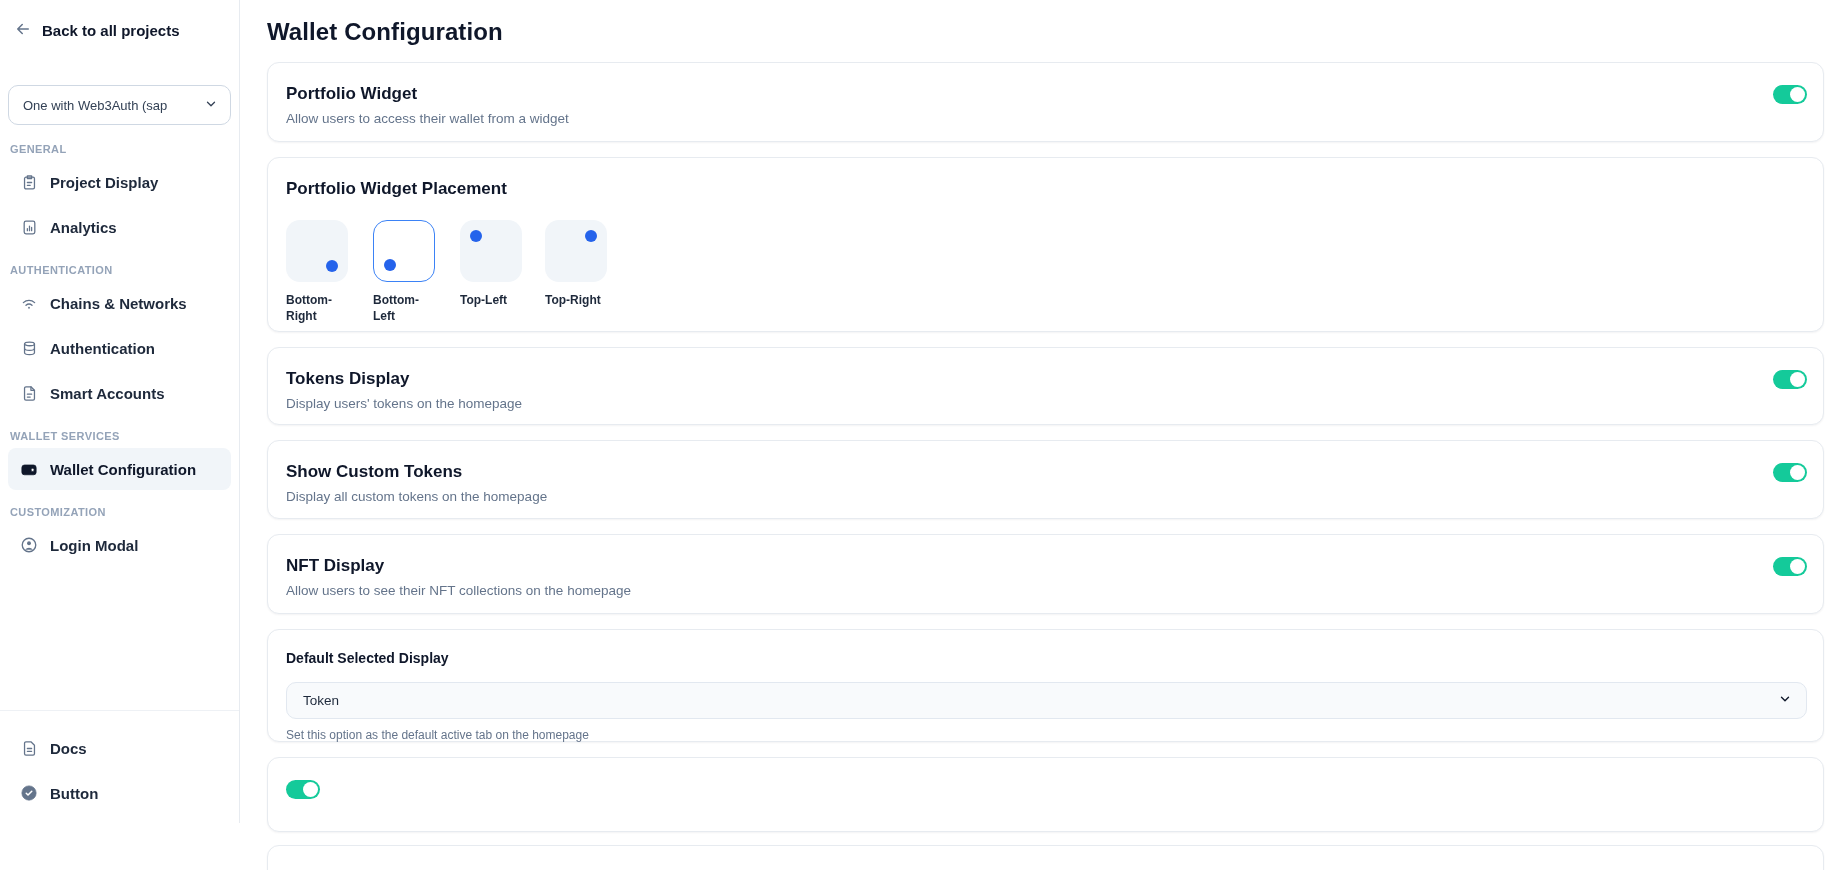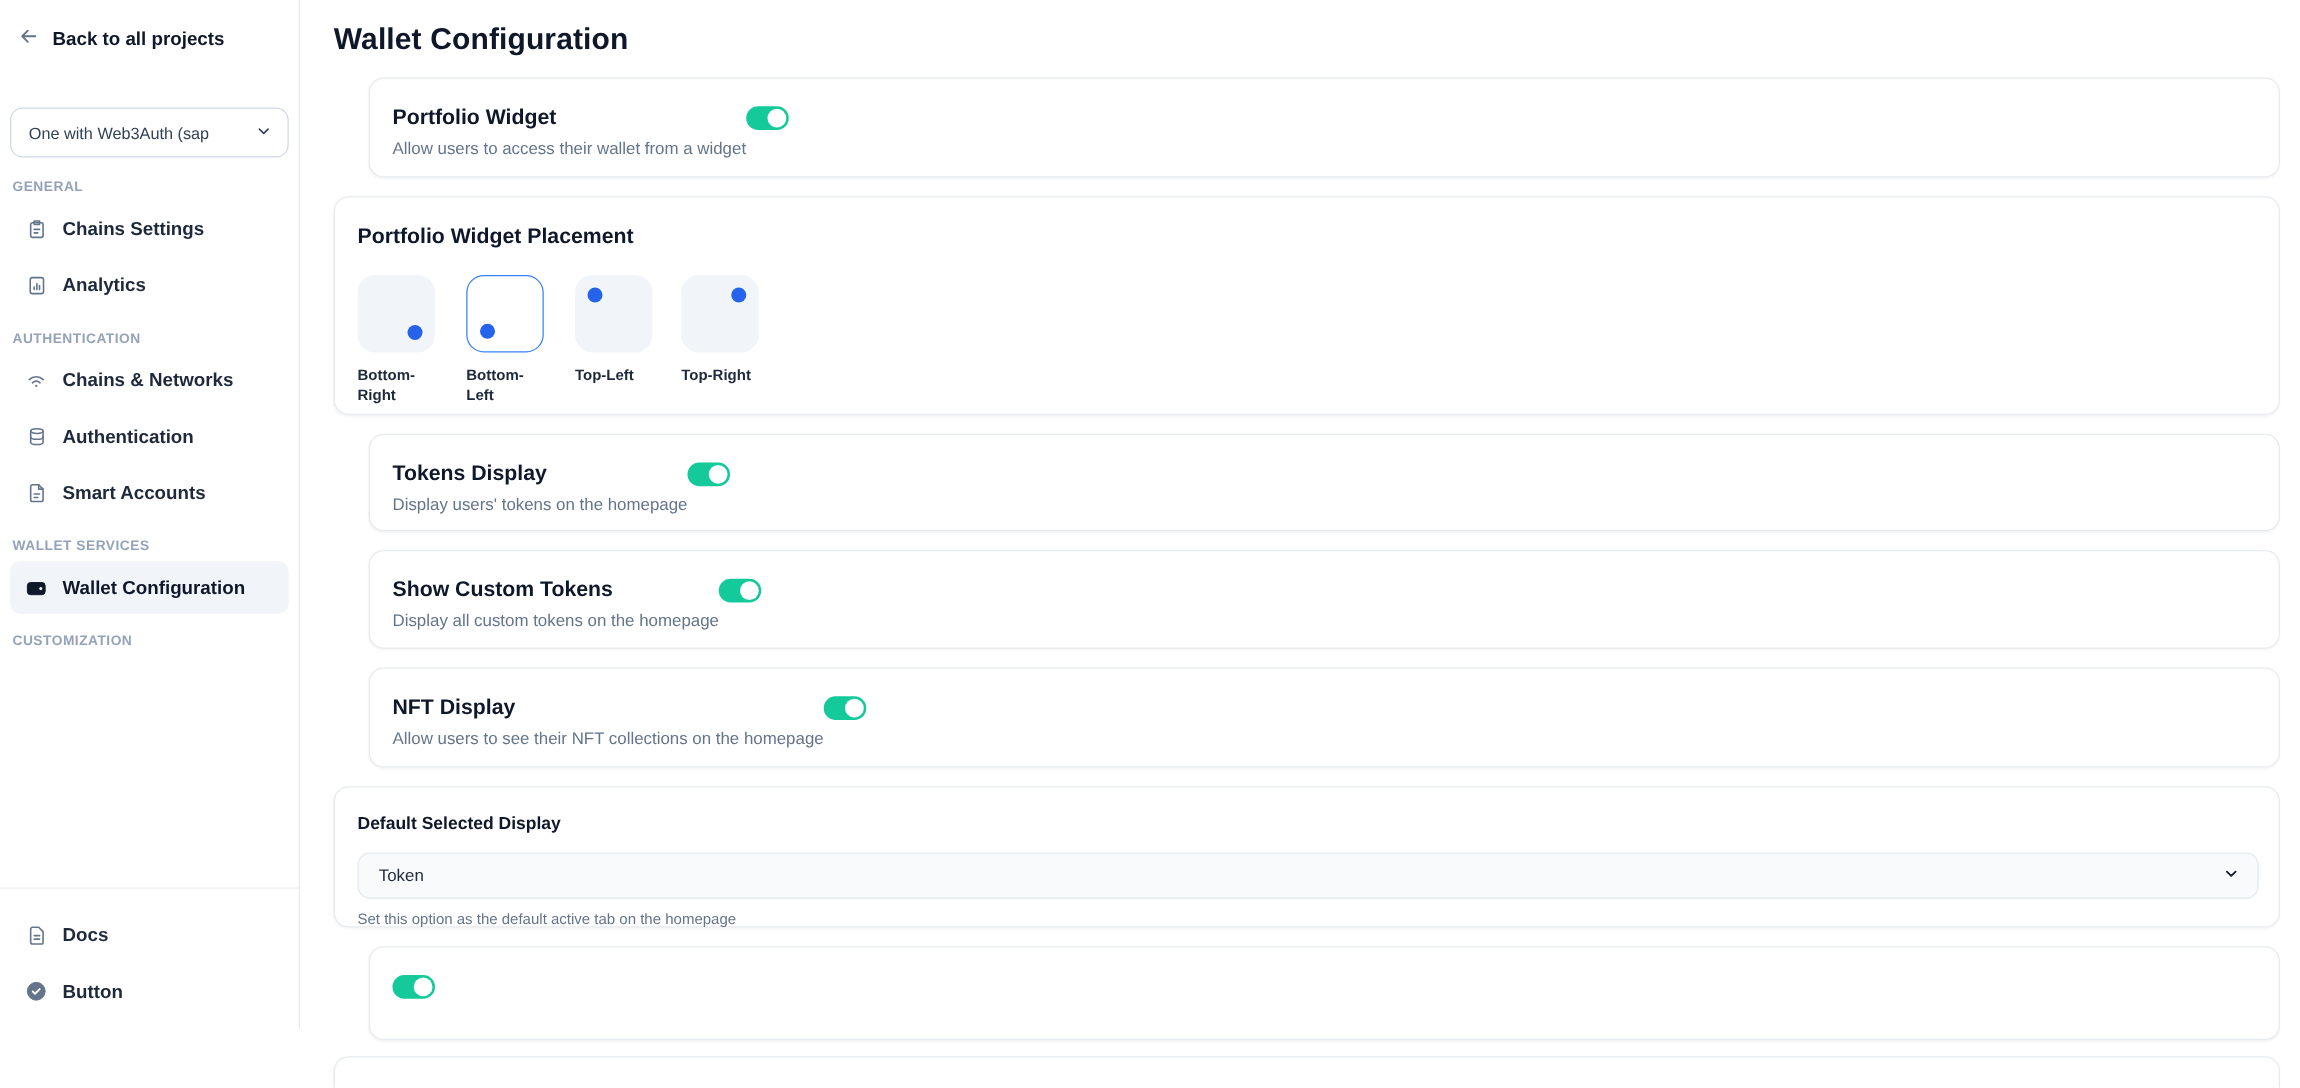--- a/index.html
+++ b/index.html
@@ -27,21 +27,21 @@
   .side-item svg { stroke:#64748b; }
   .side-item.active { background:#f1f5f9; color:#0f172a; font-weight:700; }
   .side-item.active svg { stroke:#0f172a; }
   .sidebar-footer { margin-top:auto; border-top:1px solid #eef1f5; padding:16px 0 6px 0; }
 
   
   .main { flex:1; padding:18px 16px 0 27px; }
   .page-title { font-size:24px; font-weight:700; color:#0f172a; margin-bottom:16px; letter-spacing:.1px; }
   .card { background:#fff; border:1px solid #e7ebf0; border-radius:12px;
     box-shadow:0 1px 2px rgba(16,24,40,.05); padding:20px 16px 18px 18px; margin-bottom:15px; }
-  .toggle-card { display:flex; align-items:flex-start;margin-left:28px; }
+  .toggle-card { display:flex; justify-content:space-between; align-items:flex-start; }
   .c1 { height:80px; } .c2 { height:175px; } .c3 { height:78px; } .c4 { height:79px; }
   .c5 { height:80px; } .c6 { height:113px; margin-bottom:15px; } .c7 { height:75px; margin-bottom:13px; }
   .c8 { height:40px; }
   .card h2 { font-size:17px; font-weight:700; color:#0f172a; line-height:22px; }
   .card .desc { font-size:13.5px; color:#64748b; margin-top:6px; }
 
   .toggle { width:34px; height:19px; border-radius:10px; background:#14ca9a; position:relative;
     margin-top:2px; flex:0 0 auto; cursor:pointer; }
   .toggle .knob { position:absolute; top:2px; right:2px; width:15px; height:15px; border-radius:50%; background:#fff; }
 
@@ -91,21 +91,21 @@
     <div class="sec-label">GENERAL</div>
 
     <div class="side-item">
       <span class="ic">
         <svg width="17" height="17" viewBox="0 0 24 24" fill="none" stroke-width="1.8" stroke-linecap="round" stroke-linejoin="round">
             <rect x="5" y="4.5" width="14" height="16.5" rx="2"></rect>
             <path d="M9 2.5h6v4H9z"></path>
             <path d="M9 12h6M9 16h4"></path>
           </svg>
       </span>
-      <span>Chains Settings</span>
+      <span>Project Display</span>
     </div>
 
     <div class="side-item">
       <span class="ic">
         <svg width="17" height="17" viewBox="0 0 24 24" fill="none" stroke-width="1.8" stroke-linecap="round" stroke-linejoin="round">
             <rect x="4.5" y="3" width="15" height="18" rx="2.5"></rect>
             <path d="M9 16.5v-3M12 16.5v-6.5M15 16.5v-4.5"></path>
           </svg>
       </span>
       <span>Analytics</span>
@@ -154,20 +154,30 @@
             <rect x="2.5" y="6" width="19" height="13" rx="3.5" fill="#0f172a"></rect>
             <circle cx="16.8" cy="12.5" r="2.1" fill="#fff"></circle>
           </svg>
       </span>
       <span>Wallet Configuration</span>
     </div>
 
     <div class="sec-label">CUSTOMIZATION</div>
 
 
+    <div class="side-item">
+      <span class="ic">
+        <svg width="18" height="18" viewBox="0 0 24 24" fill="none" stroke-width="1.8">
+            <circle cx="12" cy="12" r="9"></circle>
+            <circle cx="12" cy="9.7" r="2.6" fill="#64748b" stroke="none"></circle>
+            <path d="M6.8 18.4a6.4 6.4 0 0 1 10.4 0" fill="#64748b" stroke="none"></path>
+          </svg>
+      </span>
+      <span>Login Modal</span>
+    </div>
   </nav>
 
   <div class="sidebar-footer">
     <div class="side-item">
       <span class="ic">
         <svg width="17" height="17" viewBox="0 0 24 24" fill="none" stroke-width="1.8" stroke-linecap="round" stroke-linejoin="round">
             <path d="M14 2.5H7a2 2 0 0 0-2 2v15a2 2 0 0 0 2 2h10a2 2 0 0 0 2-2V7.5z"></path>
             <path d="M9 12h6M9 16h6"></path>
           </svg>
       </span>

